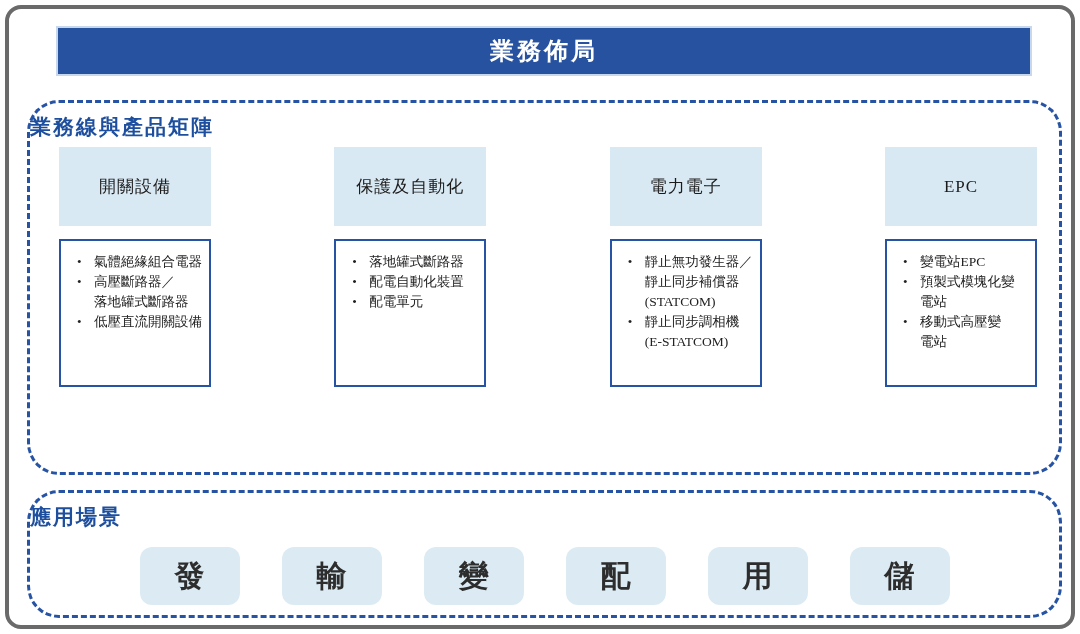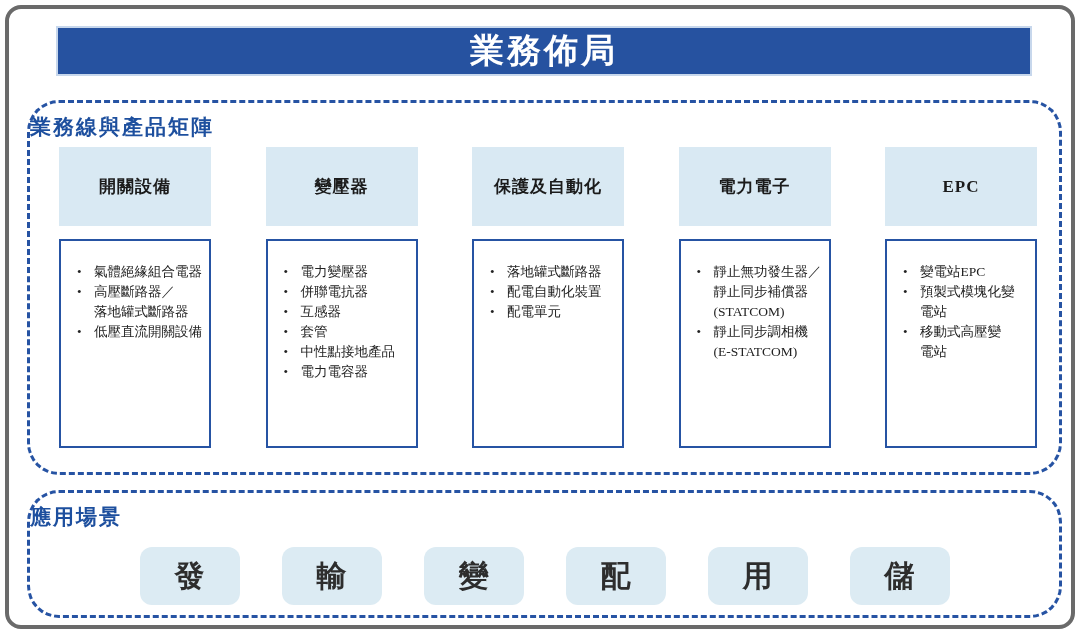--- a/index.html
+++ b/index.html
@@ -14,40 +14,40 @@
   html,body{margin:0;padding:0;background:#ffffff;}
   body{font-family:"Liberation Serif","DejaVu Serif",serif;}
   .page{position:relative;width:1080px;height:634px;background:#ffffff;overflow:hidden;}
   .frame{position:absolute;top:5px;left:5px;right:5px;bottom:5px;
          border:4px solid var(--frame-gray);border-radius:16px;}
 
   
   .banner{position:absolute;left:56px;top:26px;width:976px;height:50px;
           background:var(--banner-blue);border:2px solid #c7d7ec;box-sizing:border-box;
           display:flex;align-items:center;justify-content:center;}
-  .banner-title{color:#ffffff;font-size:34px;font-weight:bold;letter-spacing:3px;}
+  .banner-title{color:#ffffff;font-size:24px;font-weight:bold;letter-spacing:3px;}
 
   
   .section{position:absolute;left:27px;width:1035px;box-sizing:border-box;
            border:3px dashed var(--border-blue);border-radius:32px;}
   .section-matrix{top:100px;height:375px;}
   .section-scenarios{top:490px;height:128px;}
   .section-title{color:var(--title-blue);font-size:21px;font-weight:bold;
                  padding-top:10px;letter-spacing:2px;}
 
   
   .columns-row{position:absolute;left:29px;top:44px;width:978px;
                display:flex;justify-content:space-between;}
   .column{width:152px;display:flex;flex-direction:column;}
   .column-header{height:79px;background:var(--light-blue);
                  display:flex;align-items:center;justify-content:center;
-                 font-size:17px;font-weight:bold;color:#1b1b1b;text-align:center;
+                 font-size:17px;font-weight:normal;color:#1b1b1b;text-align:center;
                  letter-spacing:1px;}
-  .product-box{margin-top:13px;height:209px;background:#ffffff;box-sizing:border-box;
-               border:2px solid var(--border-blue);padding:21px 4px 0 0;}
+  .product-box{margin-top:13px;height:148px;background:#ffffff;box-sizing:border-box;
+               border:2px solid var(--border-blue);padding:11px 4px 0 0;}
   .product-list{margin:0;padding:0;list-style:none;}
   .product-item{position:relative;padding-left:33px;font-size:13.5px;line-height:20px;
                 color:var(--text-dark);white-space:pre-line;}
   .product-item::before{content:"\2022";position:absolute;left:16px;top:0;
                         font-size:13px;color:var(--text-dark);}
 
   
   .scenario-row{display:flex;justify-content:center;gap:42px;margin-top:16px;}
   .scenario-box{width:100px;height:58px;background:var(--scenario-blue);border-radius:12px;
                 display:flex;align-items:center;justify-content:center;
@@ -71,33 +71,20 @@
     <div class="product-box">
       <ul class="product-list">
               <li class="product-item">氣體絕緣組合電器</li>
               <li class="product-item">高壓斷路器／
 落地罐式斷路器</li>
               <li class="product-item">低壓直流開關設備</li>
             </ul>
     </div>
   </div>
 
-  <div class="column">
-    <div class="column-header">變壓器</div>
-    <div class="product-box">
-      <ul class="product-list">
-              <li class="product-item">電力變壓器</li>
-              <li class="product-item">併聯電抗器</li>
-              <li class="product-item">互感器</li>
-              <li class="product-item">套管</li>
-              <li class="product-item">中性點接地產品</li>
-              <li class="product-item">電力電容器</li>
-            </ul>
-    </div>
-  </div>
 
   <div class="column">
     <div class="column-header">保護及自動化</div>
     <div class="product-box">
       <ul class="product-list">
               <li class="product-item">落地罐式斷路器</li>
               <li class="product-item">配電自動化裝置</li>
               <li class="product-item">配電單元</li>
             </ul>
     </div>

